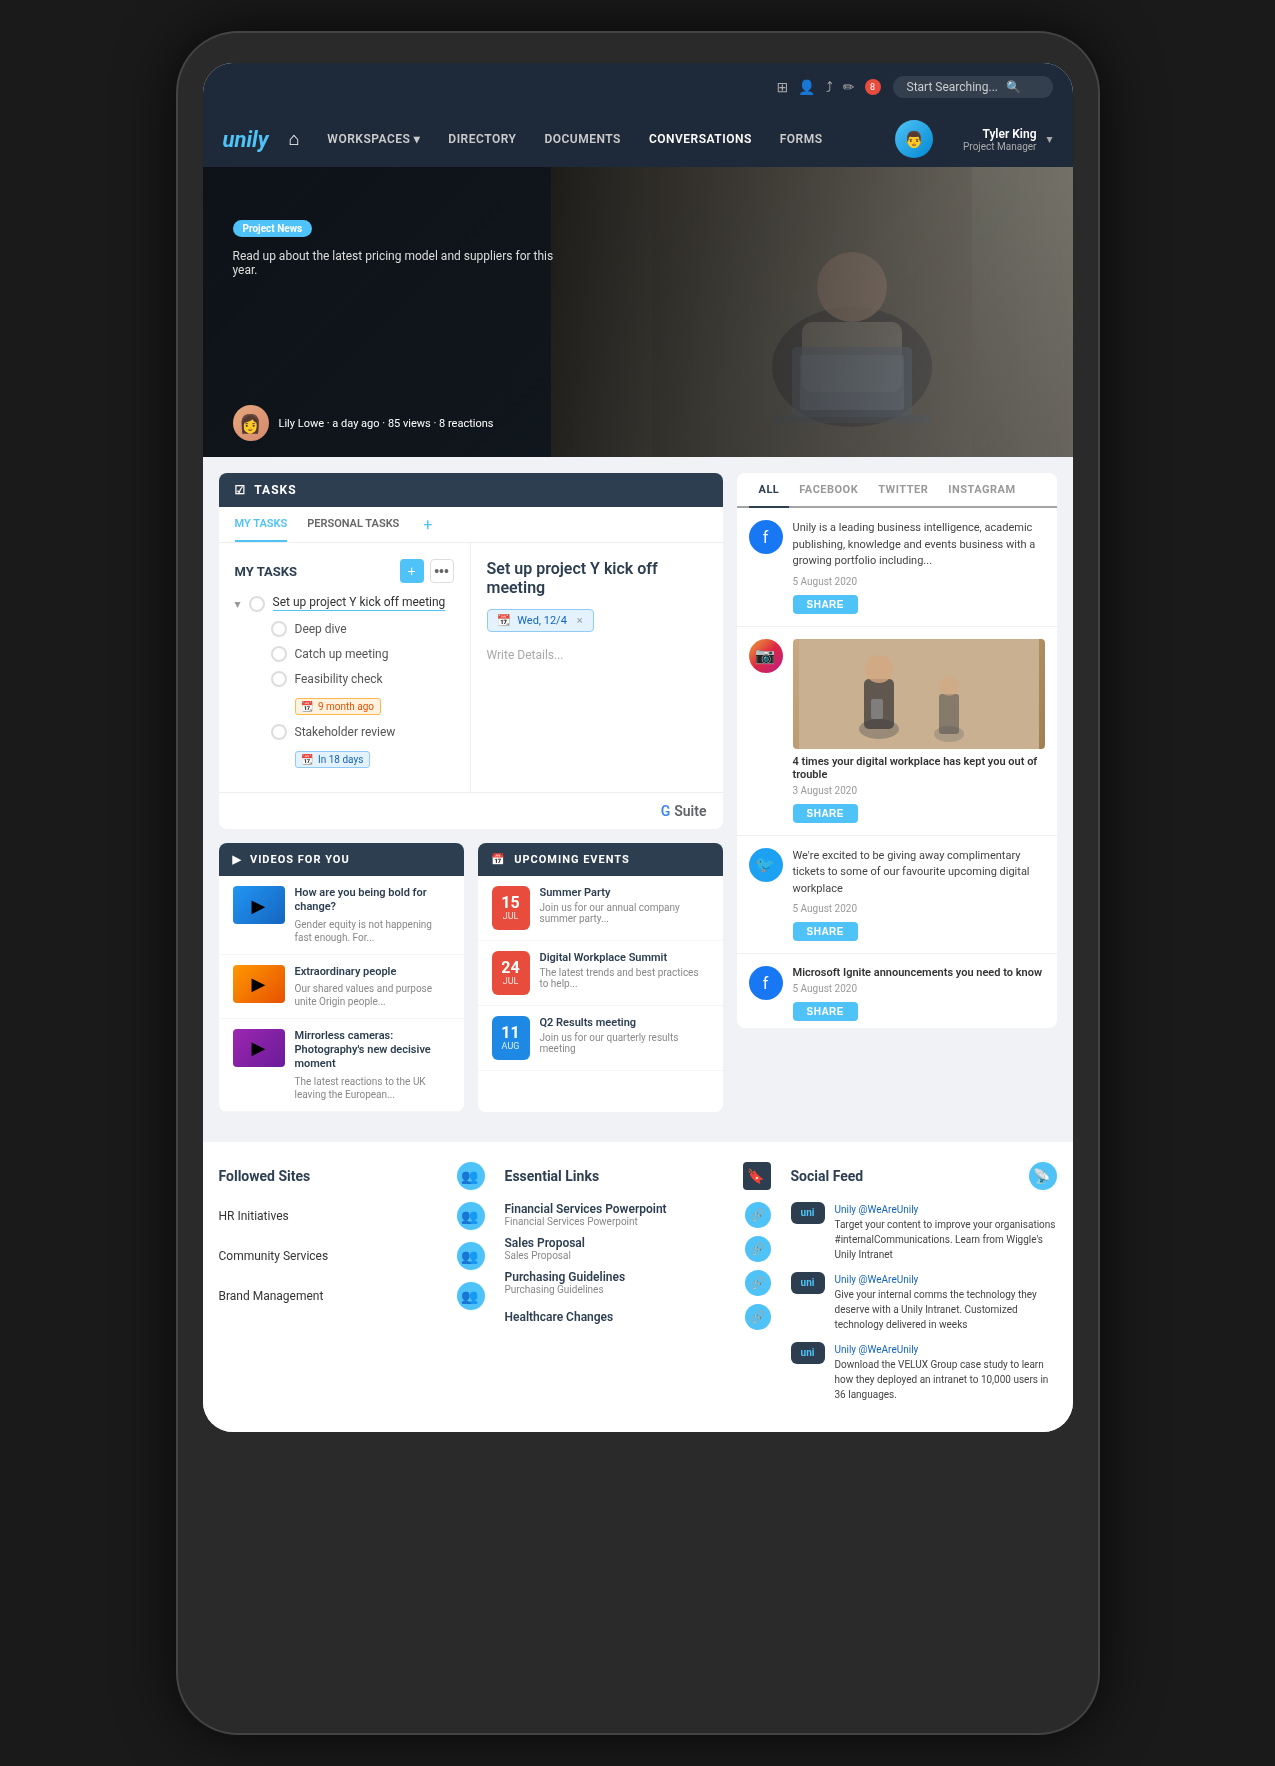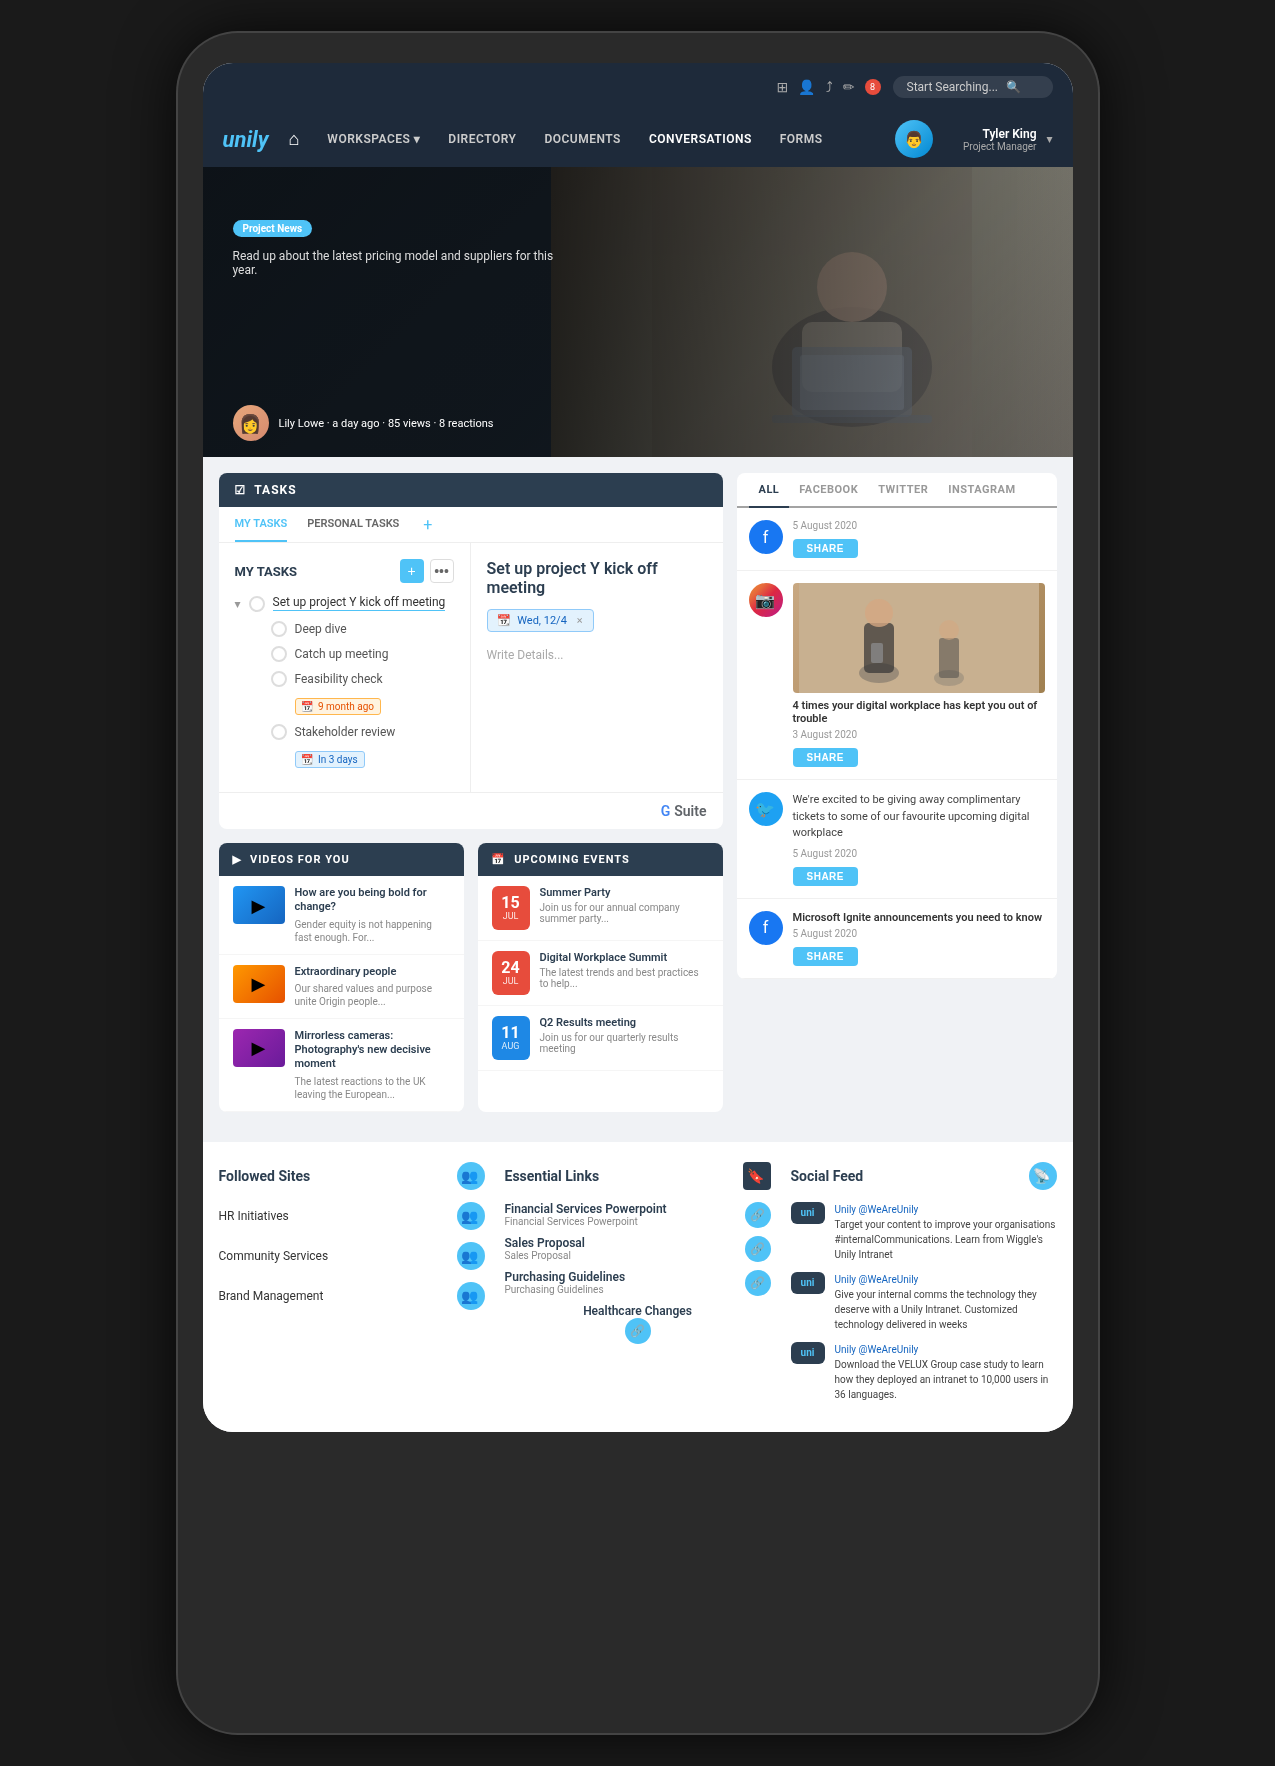--- a/index.html
+++ b/index.html
@@ -780,21 +780,21 @@
                   </div>
                 </div>
                 <div class="sub-task-item" style="flex-direction:column;align-items:flex-start;">
                   <div style="display:flex;align-items:center;gap:8px;">
                     <div class="task-checkbox"></div>
                     <span class="sub-task-label">Stakeholder review</span>
                   </div>
                   <div style="margin-left:24px;">
                     <span class="task-date-badge future">
                       <span>📆</span>
-                      <span>In 3 days</span>
+                      <span>In 18 days</span>
                     </span>
                   </div>
                 </div>
               </div>
             </div>
             <div class="task-detail-panel">
               <div class="task-detail-title">Set up project Y kick off meeting</div>
               <div class="task-detail-date">
                 <span>📆</span>
                 <span>Wed, 12/4</span>
@@ -886,20 +886,21 @@
             <div class="social-tab active">ALL</div>
             <div class="social-tab">FACEBOOK</div>
             <div class="social-tab">TWITTER</div>
             <div class="social-tab">INSTAGRAM</div>
           </div>
           <div class="social-feed-list">
 
             <div class="social-post">
               <div class="social-icon facebook">f</div>
               <div class="social-post-content">
+                <div class="social-post-text">Unily is a leading business intelligence, academic publishing, knowledge and events business with a growing portfolio including...</div>
                 <div class="social-post-date">5 August 2020</div>
                 <button class="share-btn">SHARE</button>
               </div>
             </div>
 
             <div class="social-post">
               <div class="social-icon instagram">📷</div>
               <div class="social-post-content">
                 <div class="social-post-image">
                   <svg width="100%" height="110" viewBox="0 0 240 110" xmlns="http://www.w3.org/2000/svg">
@@ -984,21 +985,21 @@
           </div>
           <div style="width:26px;height:26px;background:#4fc3f7;border-radius:50%;display:flex;align-items:center;justify-content:center;color:white;font-size:12px;">🔗</div>
         </div>
         <div class="footer-link-item" style="display:flex;justify-content:space-between;align-items:center;margin-bottom:8px;">
           <div>
             <div class="footer-link-title">Purchasing Guidelines</div>
             <div class="footer-link-sub">Purchasing Guidelines</div>
           </div>
           <div style="width:26px;height:26px;background:#4fc3f7;border-radius:50%;display:flex;align-items:center;justify-content:center;color:white;font-size:12px;">🔗</div>
         </div>
-        <div class="footer-link-item" style="display:flex;justify-content:space-between;align-items:center;margin-bottom:8px;flex-direction:column;">
+        <div class="footer-link-item" style="display:flex;justify-content:space-between;align-items:center;margin-bottom:8px;">
           <div>
             <div class="footer-link-title">Healthcare Changes</div>
           </div>
           <div style="width:26px;height:26px;background:#4fc3f7;border-radius:50%;display:flex;align-items:center;justify-content:center;color:white;font-size:12px;">🔗</div>
         </div>
       </div>
 
       <div>
         <div style="display:flex;justify-content:space-between;align-items:center;margin-bottom:12px;">
           <div class="footer-col-title">Social Feed</div>

